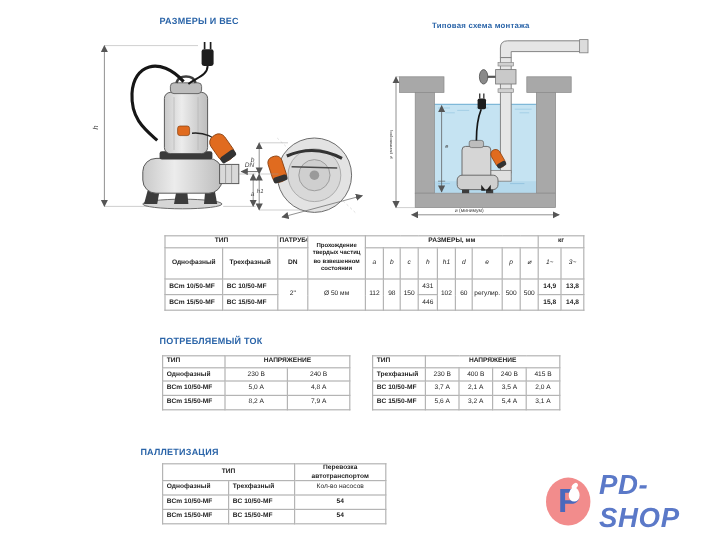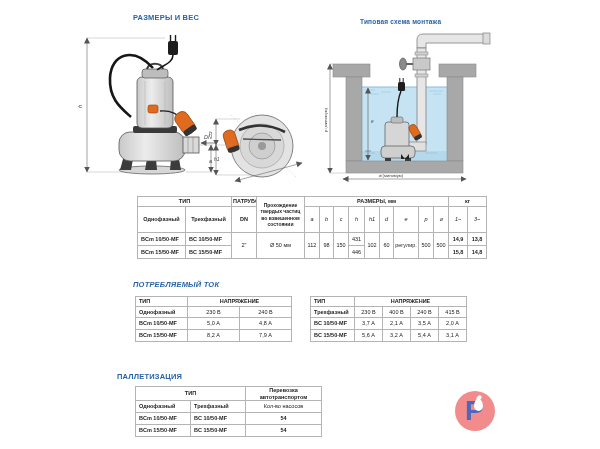--- a/index.html
+++ b/index.html
@@ -24,21 +24,21 @@
              border-radius:50% 50% 50% 50%/60% 60% 40% 40%;}
   .logo-drop:before{content:"";position:absolute;left:2.5px;top:-4px;width:4px;height:6px;
              background:#ffffff;border-radius:50% 50% 0 50%;transform:rotate(45deg);}
   .logo-text{font-size:23px;font-weight:bold;font-style:italic;color:#5b79c8;letter-spacing:.5px;}
 </style>
 </head>
 <body>
 
 <div class="sec-title" style="left:133px;top:13px;">РАЗМЕРЫ И ВЕС</div>
 <div class="sec-title" style="left:360px;top:18px;font-size:6.5px;">Типовая схема монтажа</div>
-<div class="sec-title" style="left:133px;top:280px;font-style:italic;">ПОТРЕБЛЯЕМЫЙ ТОК</div>
+<div class="sec-title" style="left:133px;top:280px;">ПОТРЕБЛЯЕМЫЙ ТОК</div>
 <div class="sec-title" style="left:117px;top:372px;">ПАЛЛЕТИЗАЦИЯ</div>
 
 <svg style="position:absolute;left:65px;top:33px;" width="255" height="152" viewBox="0 0 255 152">
   <defs>
     <marker id="ar1" markerWidth="7" markerHeight="7" refX="5.5" refY="3" orient="auto-start-reverse" markerUnits="userSpaceOnUse">
       <path d="M0,0 L6,3 L0,6 Z" fill="#555"></path>
     </marker>
     <linearGradient id="g1" x1="0" y1="0" x2="1" y2="0">
       <stop offset="0" stop-color="#c9c9c9"></stop>
         <stop offset="0.4" stop-color="#ececec"></stop>
@@ -349,13 +349,14 @@
     <td class="bold">54</td>
   </tr>
 </tbody>
   </table>
 
 <div class="logo">
   <div class="logo-circle">
     <span class="logo-p">P</span>
     <span class="logo-drop"></span>
   </div>
+  <span class="logo-text">PD-SHOP</span>
 </div>
 
 </body></html>

